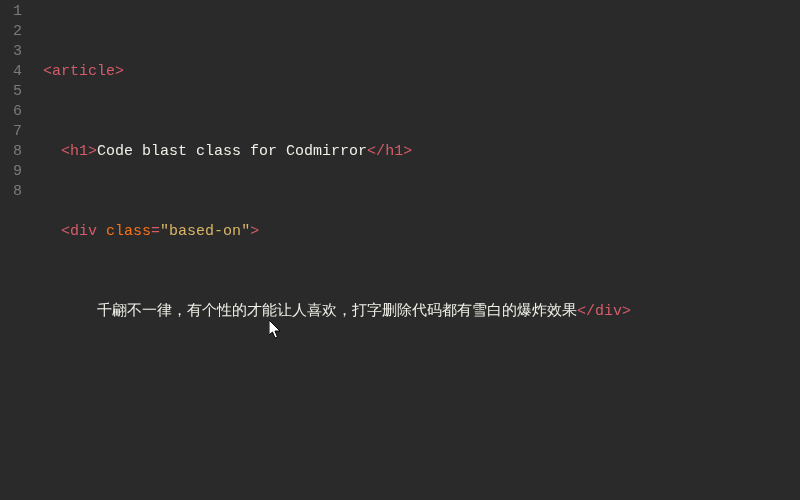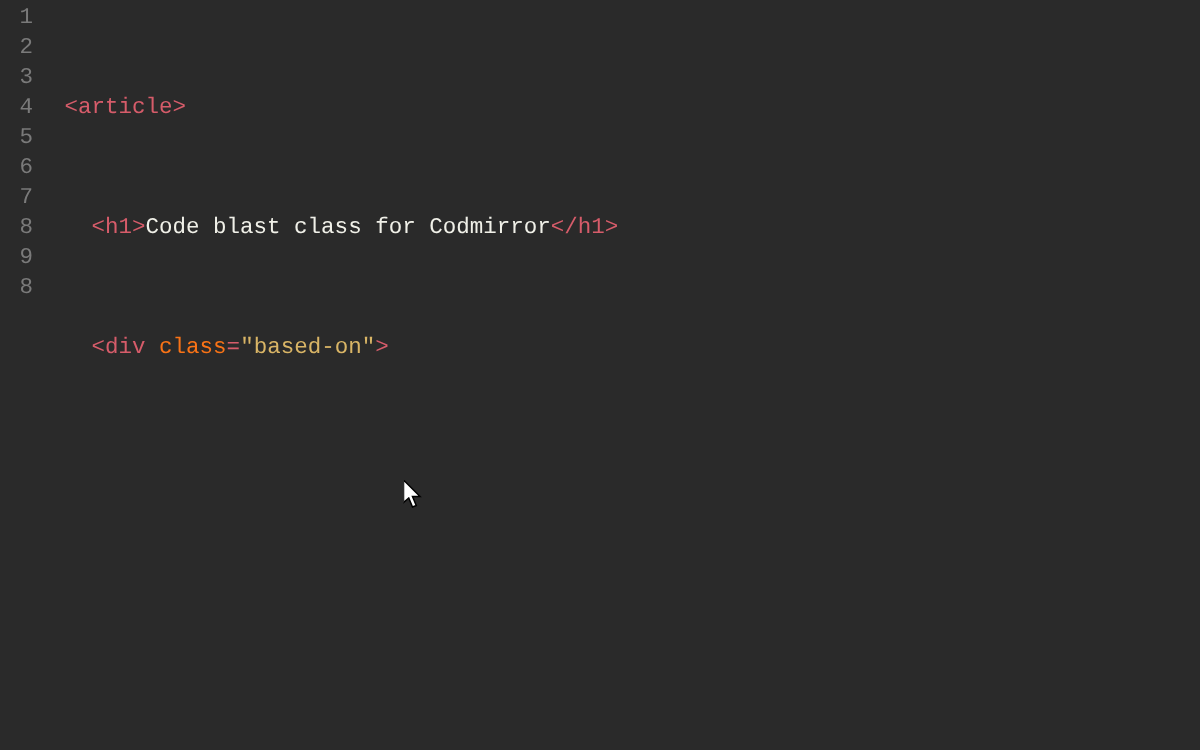--- a/index.html
+++ b/index.html
@@ -65,20 +65,21 @@
     <div>8</div>
   </div>
   <div class="code">
     
     <div class="line"><span class="punct">&lt;</span><span class="tag">article</span><span class="punct">&gt;</span></div>
     
     <div class="line"><span>  </span><span class="punct">&lt;</span><span class="tag">h1</span><span class="punct">&gt;</span><span class="text">Code blast class for Codmirror</span><span class="punct">&lt;/</span><span class="tag">h1</span><span class="punct">&gt;</span></div>
     
     <div class="line"><span>  </span><span class="punct">&lt;</span><span class="tag">div</span><span> </span><span class="attr-name">class</span><span class="punct">=</span><span class="attr-val">"</span><span class="attr-val">based-on</span><span class="attr-val">"</span><span class="punct">&gt;</span></div>
     
+    <div class="line"><span>      </span><span class="text">千翩不一律，有个性的才能让人喜欢，打字删除代码都有雪白的爆炸效果</span><span class="punct">&lt;/</span><span class="tag">div</span><span class="punct">&gt;</span></div>
     
     <div class="line"></div>
     
     
     
     
     
     
     
     

